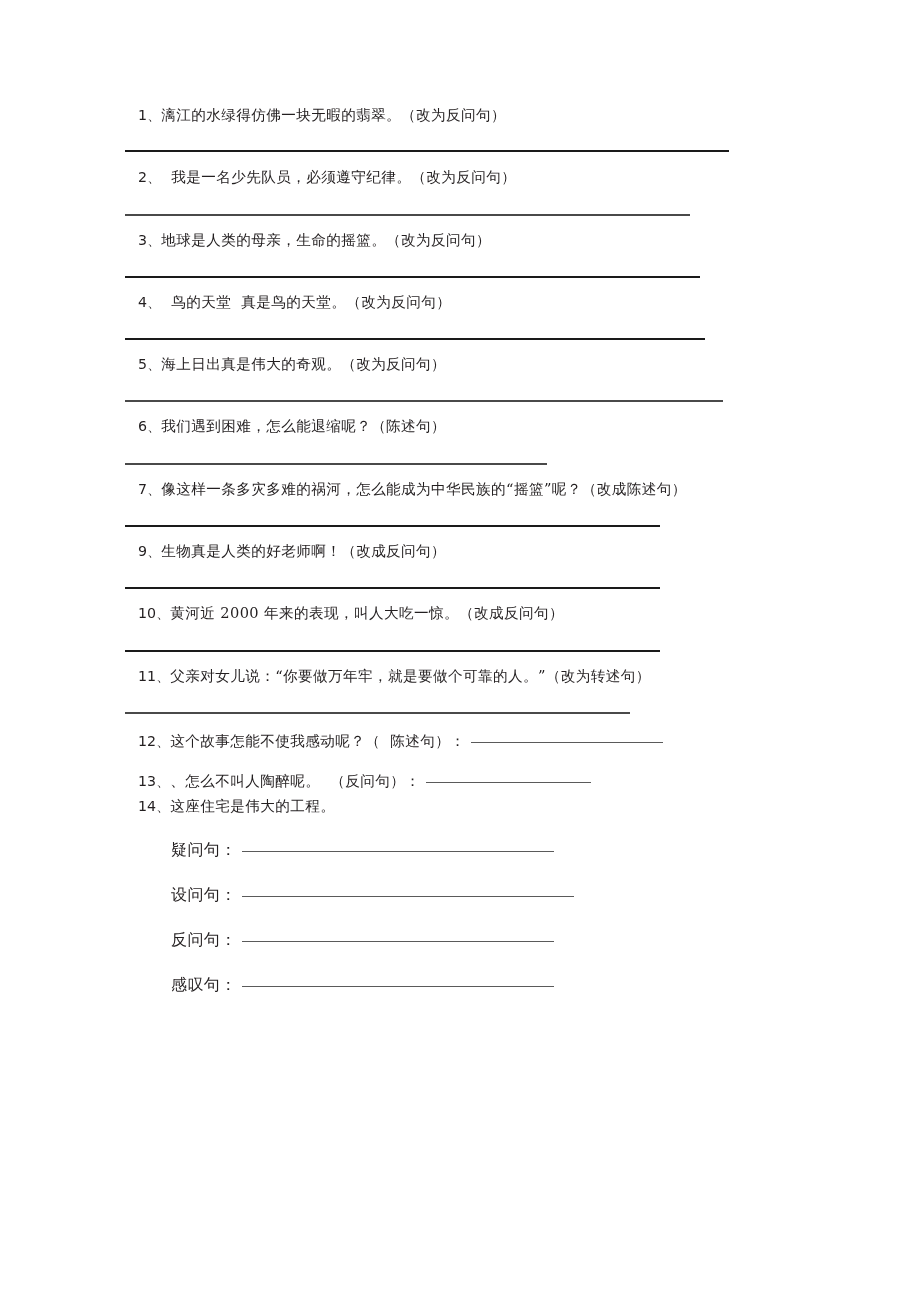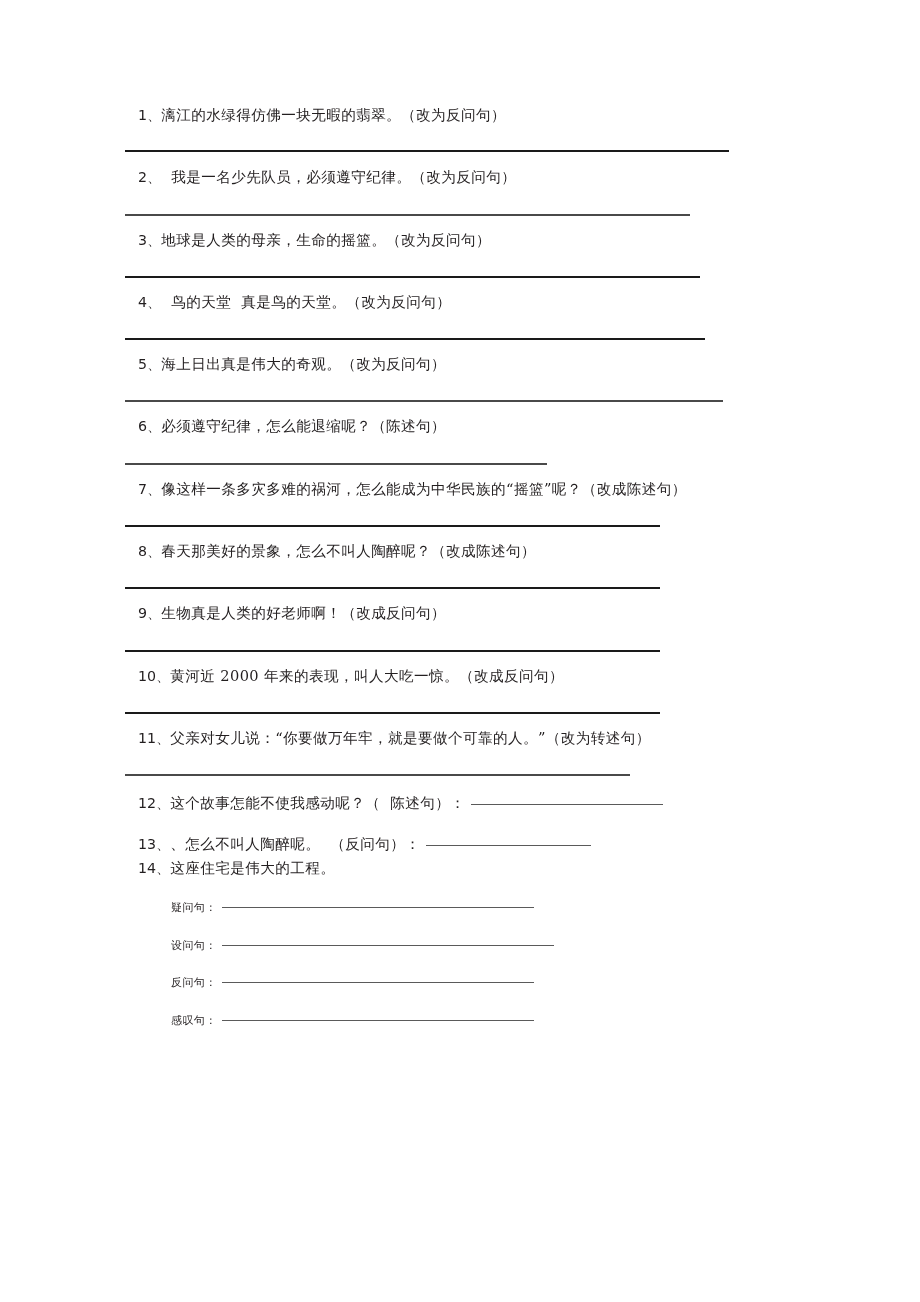--- a/index.html
+++ b/index.html
@@ -60,21 +60,21 @@
     display: inline-block;
     vertical-align: baseline;
     height: 0;
     border-bottom: 1px solid #5a5a5a;
     position: relative;
     top: -3px;
   }
 
   
   .subrow {
-    font-size: 11px;
+    font-size: 16px;
     line-height: 1.5;
     letter-spacing: 0.4px;
     padding-left: 33px;
     white-space: nowrap;
   }
   .sublabel { letter-spacing: 0.4px; }
 </style>
 </head>
 <body>
 
@@ -100,33 +100,29 @@
       <div class="qtext"><span class="num">4、</span><span>  鸟的天堂  真是鸟的天堂。（改为反问句）</span></div>
       <div class="rule dark" style="width:580px; margin-top:25px;"></div>
     </div>
 
     <div class="qblock" style="margin-top:13px;">
       <div class="qtext"><span class="num">5、</span><span>海上日出真是伟大的奇观。（改为反问句）</span></div>
       <div class="rule mid" style="width:598px; margin-top:25px;"></div>
     </div>
 
     <div class="qblock" style="margin-top:13px;">
-      <div class="qtext"><span class="num">6、</span><span>必须遵守纪律，怎么能退缩呢？（陈述句）</span></div>
+      <div class="qtext"><span class="num">6、</span><span>我们遇到困难，怎么能退缩呢？（陈述句）</span></div>
       <div class="rule mid" style="width:422px; margin-top:25px;"></div>
     </div>
 
     <div class="qblock" style="margin-top:13px;">
       <div class="qtext"><span class="num">7、</span><span>像这样一条多灾多难的祸河，怎么能成为中华民族的“摇篮”呢？（改成陈述句）</span></div>
       <div class="rule dark" style="width:535px; margin-top:25px;"></div>
     </div>
 
-    <div class="qblock" style="margin-top:13px;">
-      <div class="qtext"><span class="num">8、</span><span>春天那美好的景象，怎么不叫人陶醉呢？（改成陈述句）</span></div>
-      <div class="rule dark" style="width:535px; margin-top:25px;"></div>
-    </div>
 
     <div class="qblock" style="margin-top:13px;">
       <div class="qtext"><span class="num">9、</span><span>生物真是人类的好老师啊！（改成反问句）</span></div>
       <div class="rule dark" style="width:535px; margin-top:25px;"></div>
     </div>
 
     <div class="qblock" style="margin-top:13px;">
       <div class="qtext"><span class="num">10、</span><span>黄河近 2000 年来的表现，叫人大吃一惊。（改成反问句）</span></div>
       <div class="rule dark" style="width:535px; margin-top:25px;"></div>
     </div>

